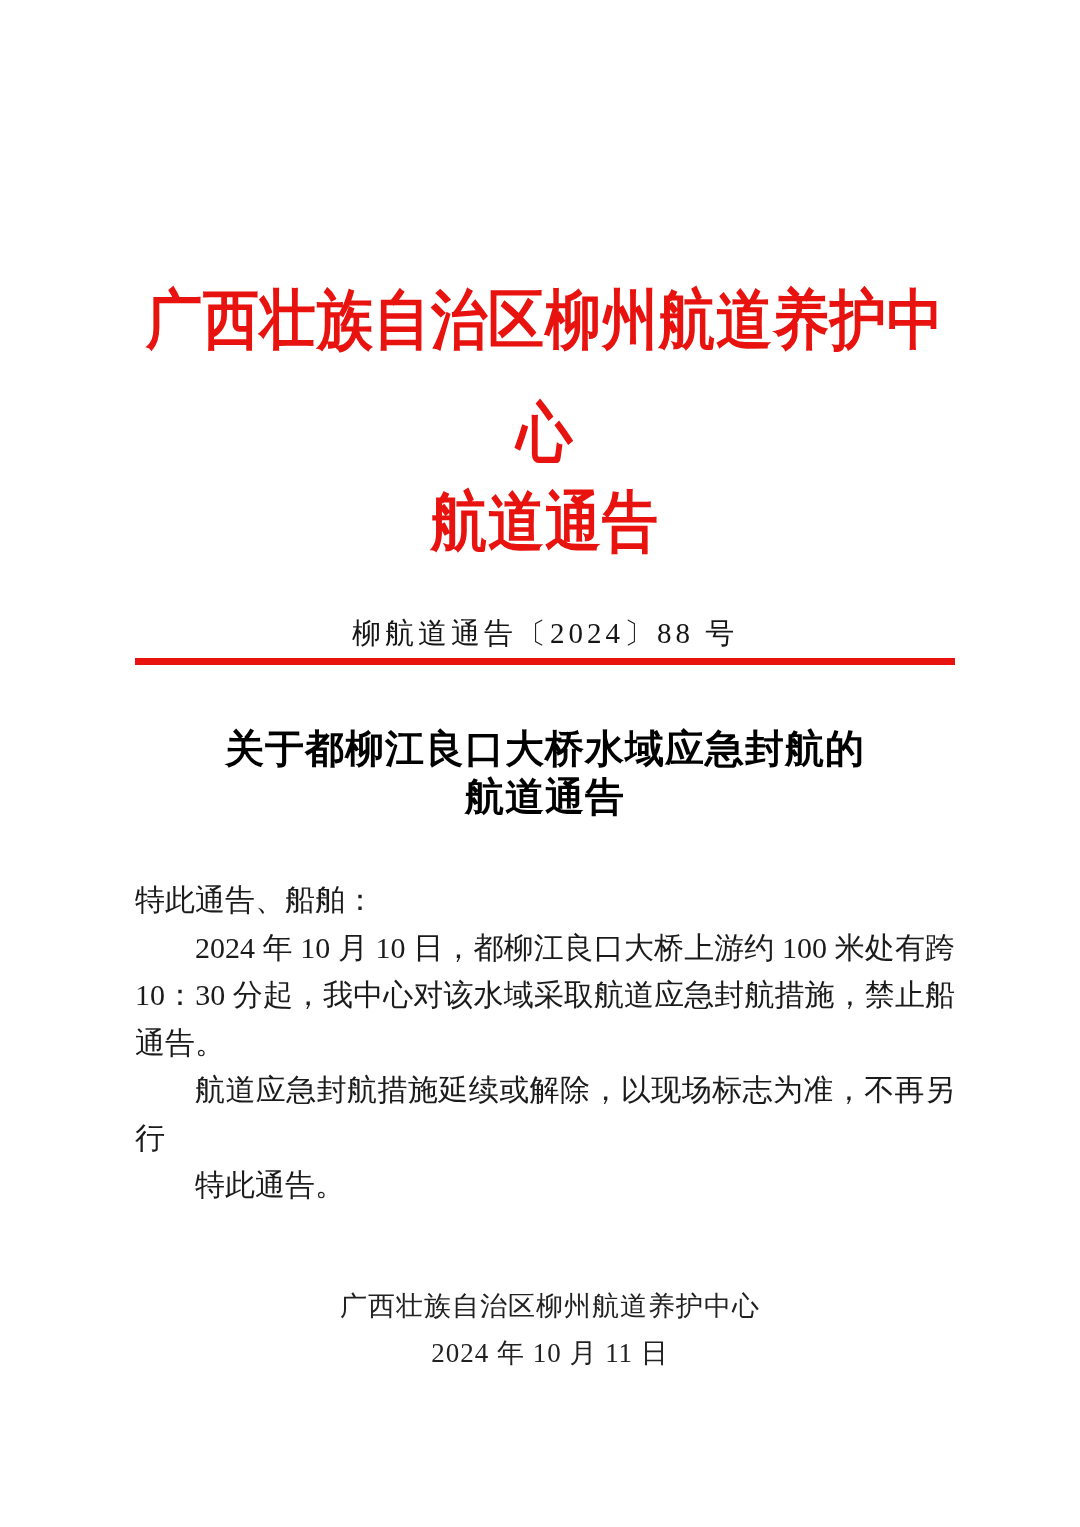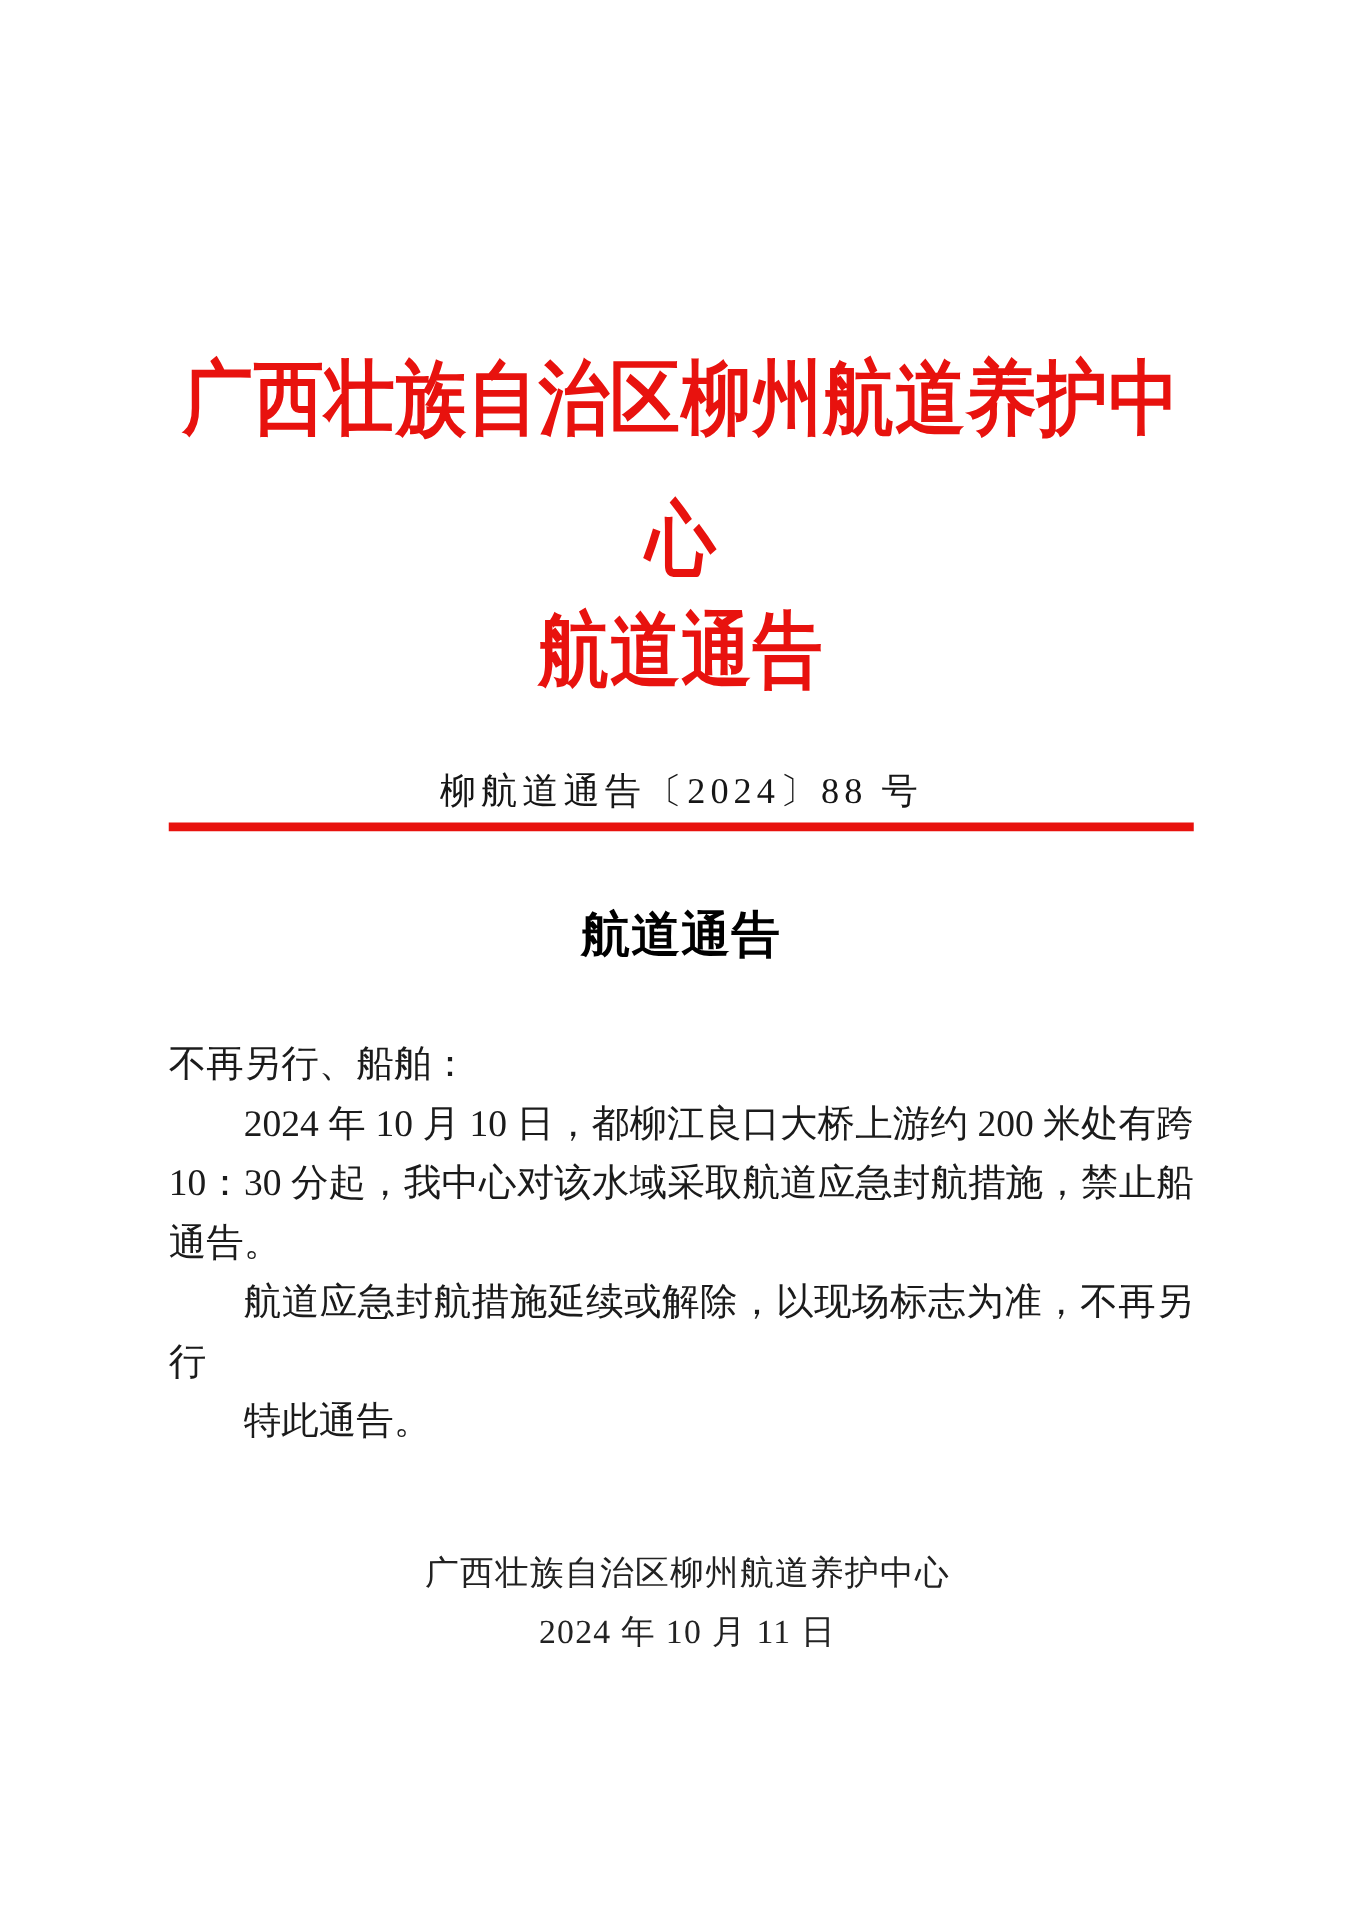--- a/index.html
+++ b/index.html
@@ -89,26 +89,27 @@
     <h1 class="main-title">
       <div class="tline">广西壮族自治区柳州航道养护中心</div>
       <div class="tline">航道通告</div>
     </h1>
 
     <div class="doc-number">柳航道通告〔2024〕88 号</div>
 
     <div class="red-rule"></div>
 
     <h2 class="doc-title">
+      <div>关于都柳江良口大桥水域应急封航的</div>
       <div>航道通告</div>
     </h2>
 
     <div class="body-text" id="body-lines">
-        <div class="line">不再另行、船舶：</div>
-        <div class="line indent stretch">2024 年 10 月 10 日，都柳江良口大桥上游约 200 米处有跨</div>
+        <div class="line">特此通告、船舶：</div>
+        <div class="line indent stretch">2024 年 10 月 10 日，都柳江良口大桥上游约 100 米处有跨</div>
         <div class="line stretch">10：30 分起，我中心对该水域采取航道应急封航措施，禁止船</div>
         <div class="line">通告。</div>
         <div class="line indent stretch">航道应急封航措施延续或解除，以现场标志为准，不再另行</div>
         <div class="line indent">特此通告。</div>
       </div>
 
     <div class="signature">
       <div>广西壮族自治区柳州航道养护中心</div>
       <div>2024 年 10 月 11 日</div>
     </div>

